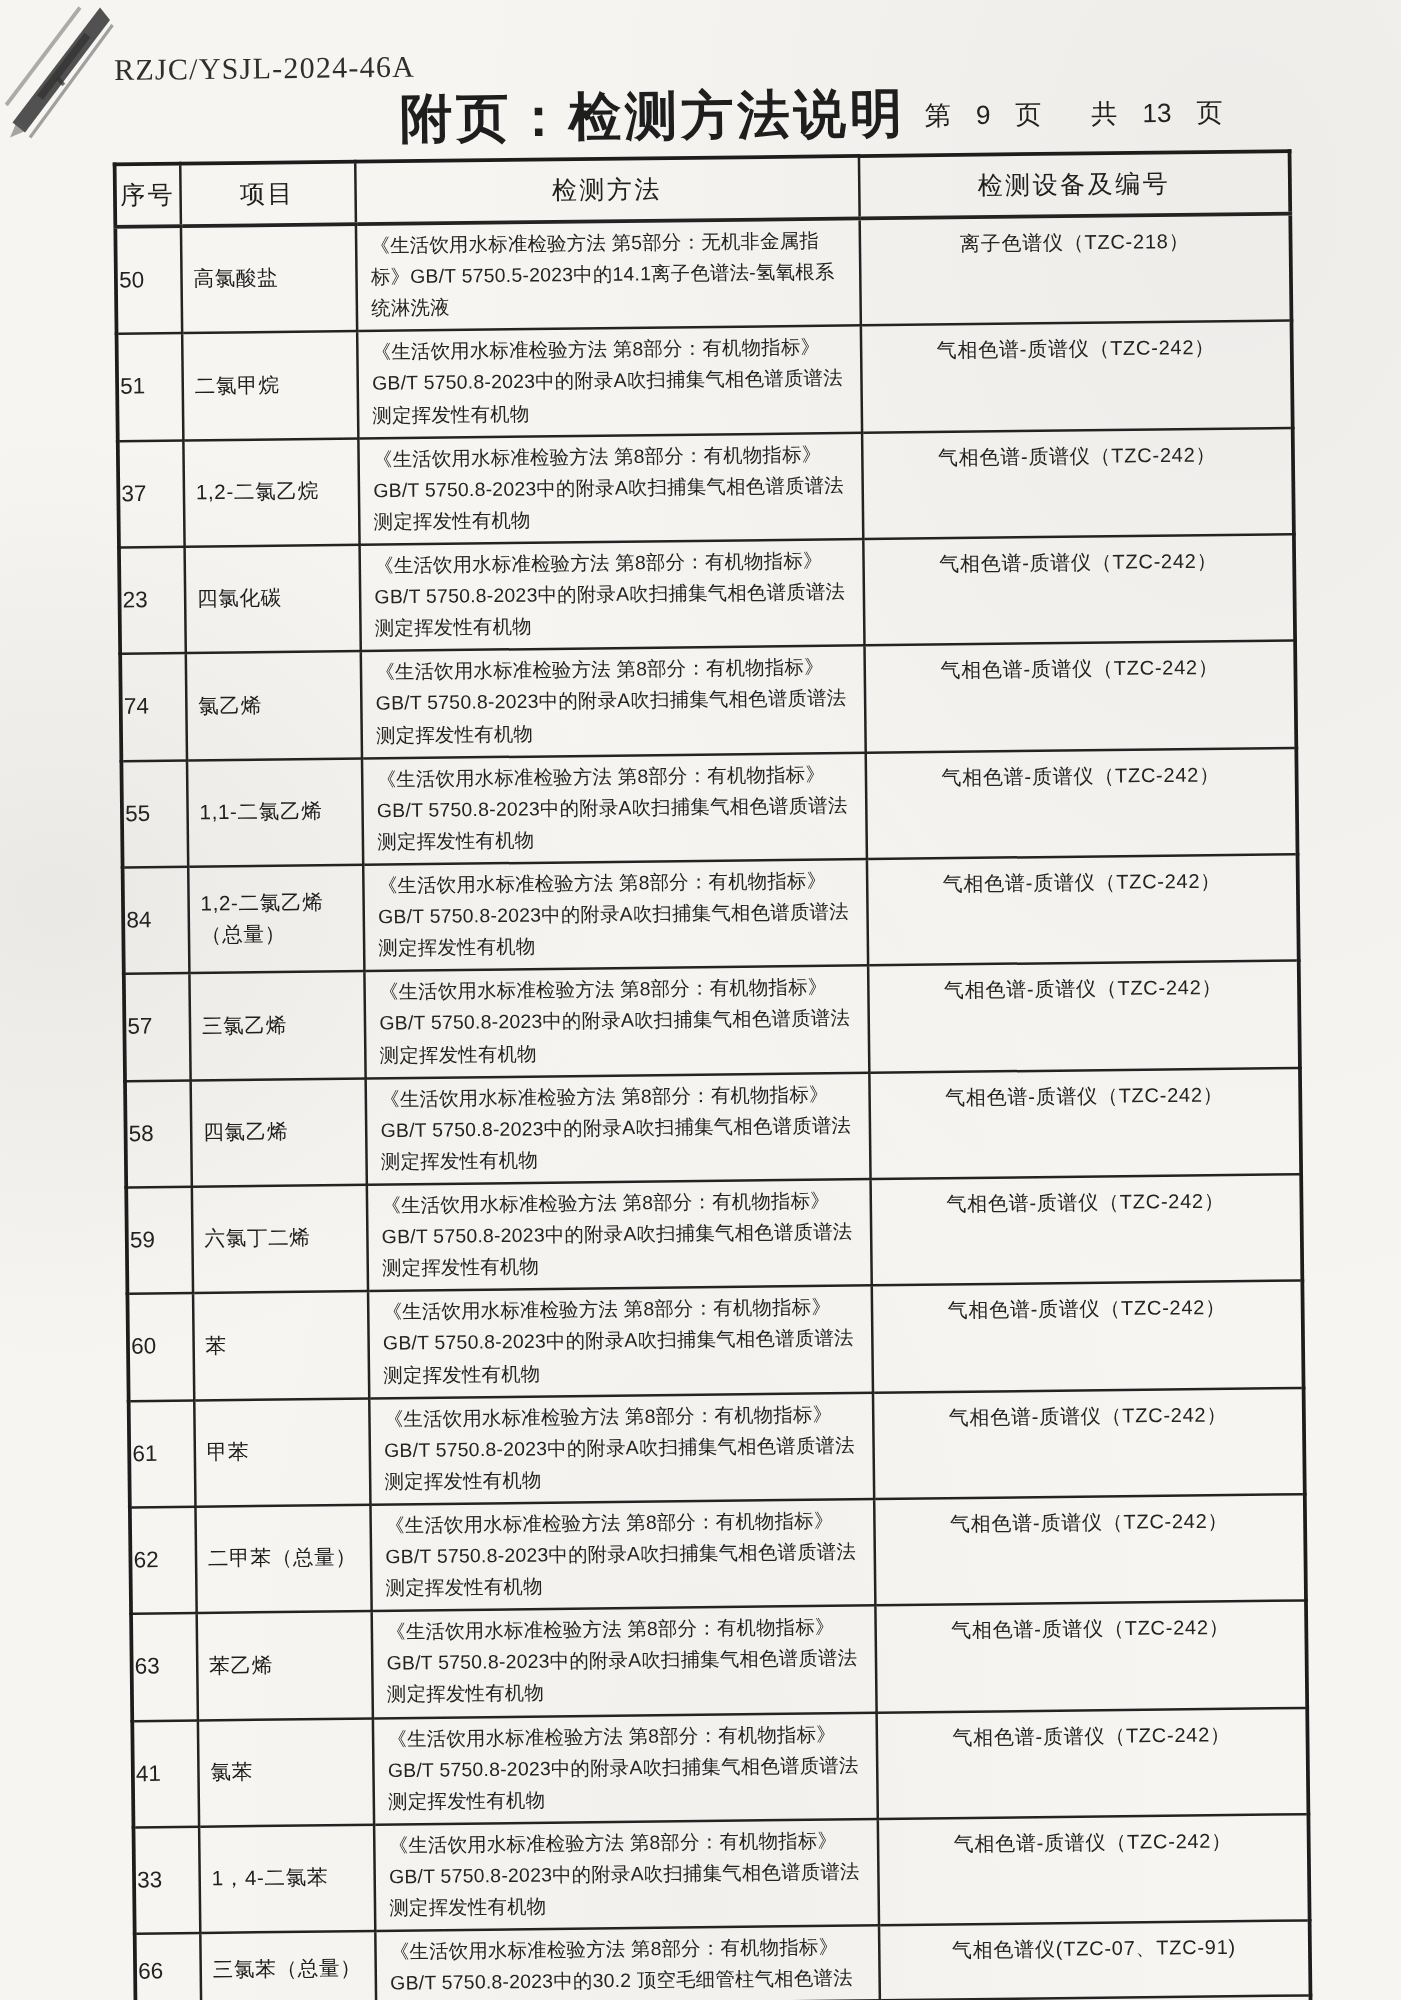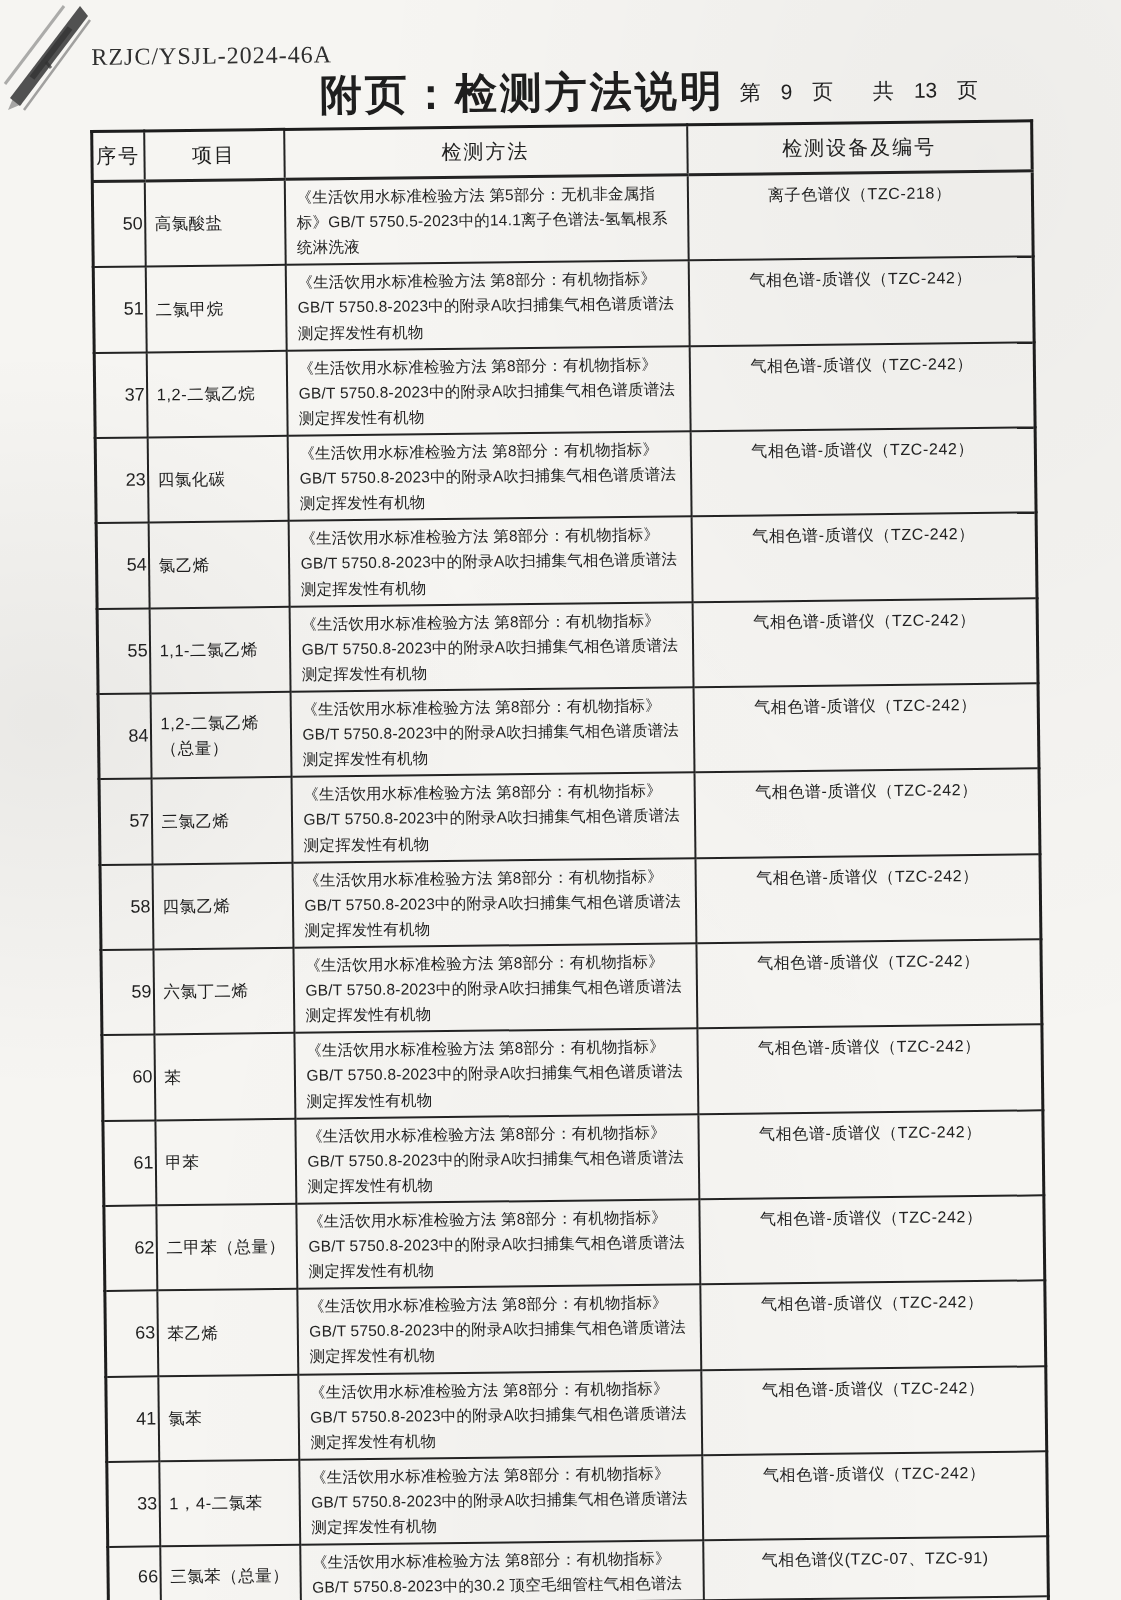--- a/index.html
+++ b/index.html
@@ -90,21 +90,21 @@
     height: 45px;
     font-size: 20px;
     font-weight: 400;
     letter-spacing: 2px;
     text-align: center;
     color: #1f1f1f;
     border-bottom-width: 3px;
   }
   table.methods tbody tr { height: 55px; }
   td.c-no {
-    text-align: right;
+    text-align: left;
     vertical-align: middle;
     font-size: 18px;
     color: #222;
   }
   td.c-item {
     vertical-align: middle;
     font-size: 16.5px;
     letter-spacing: 0.5px;
     padding: 3px 6px 3px 9px;
     line-height: 1.5;
@@ -190,21 +190,21 @@
     <td class="c-method">《生活饮用水标准检验方法 第8部分：有机物指标》GB/T 5750.8-2023中的附录A吹扫捕集气相色谱质谱法测定挥发性有机物</td>
     <td class="c-equip">气相色谱-质谱仪（TZC-242）</td>
   </tr>
           <tr>
     <td class="c-no">23</td>
     <td class="c-item">四氯化碳</td>
     <td class="c-method">《生活饮用水标准检验方法 第8部分：有机物指标》GB/T 5750.8-2023中的附录A吹扫捕集气相色谱质谱法测定挥发性有机物</td>
     <td class="c-equip">气相色谱-质谱仪（TZC-242）</td>
   </tr>
           <tr>
-    <td class="c-no">54</td>
+    <td class="c-no">74</td>
     <td class="c-item">氯乙烯</td>
     <td class="c-method">《生活饮用水标准检验方法 第8部分：有机物指标》GB/T 5750.8-2023中的附录A吹扫捕集气相色谱质谱法测定挥发性有机物</td>
     <td class="c-equip">气相色谱-质谱仪（TZC-242）</td>
   </tr>
           <tr>
     <td class="c-no">55</td>
     <td class="c-item">1,1-二氯乙烯</td>
     <td class="c-method">《生活饮用水标准检验方法 第8部分：有机物指标》GB/T 5750.8-2023中的附录A吹扫捕集气相色谱质谱法测定挥发性有机物</td>
     <td class="c-equip">气相色谱-质谱仪（TZC-242）</td>
   </tr>

